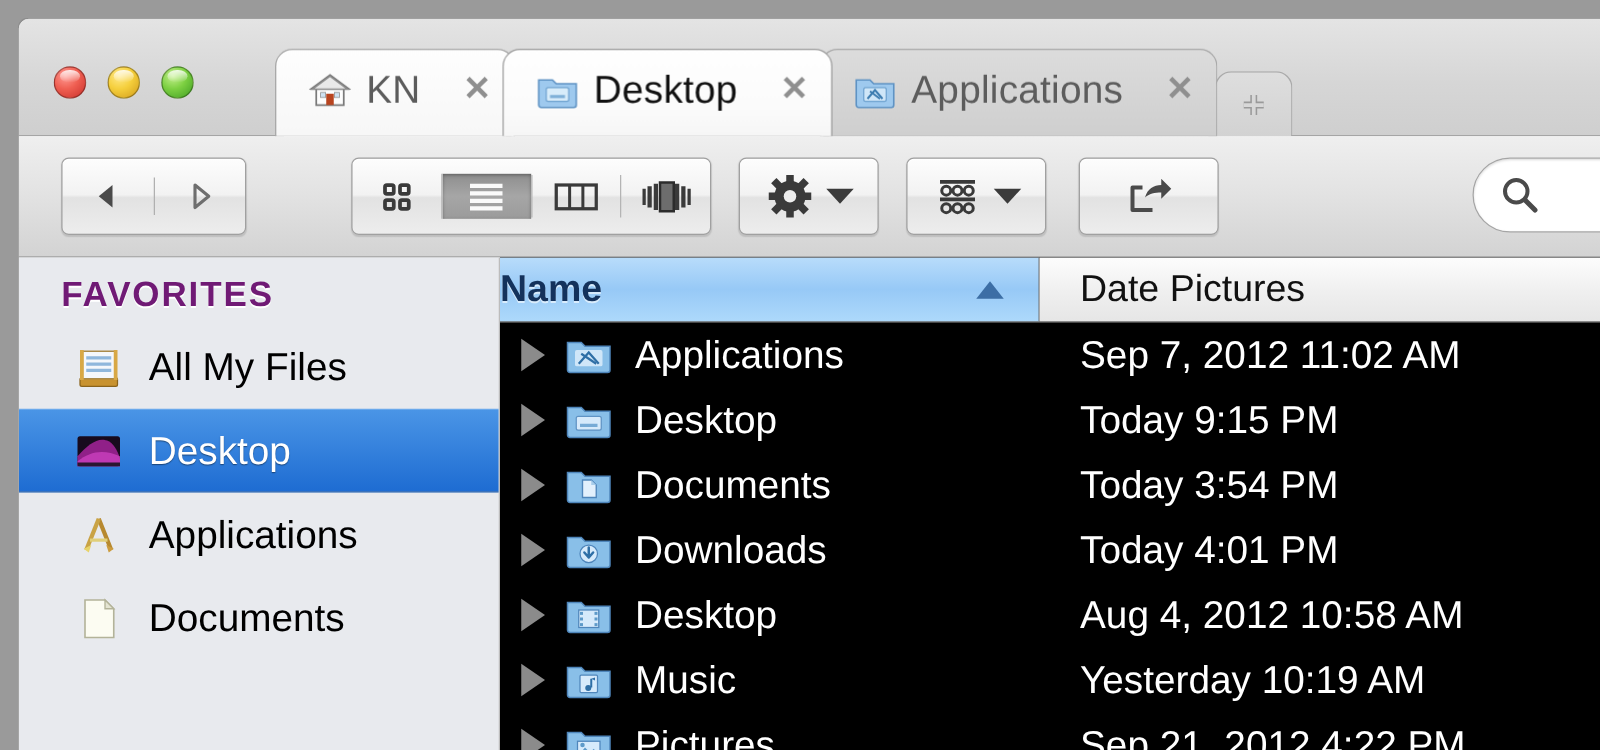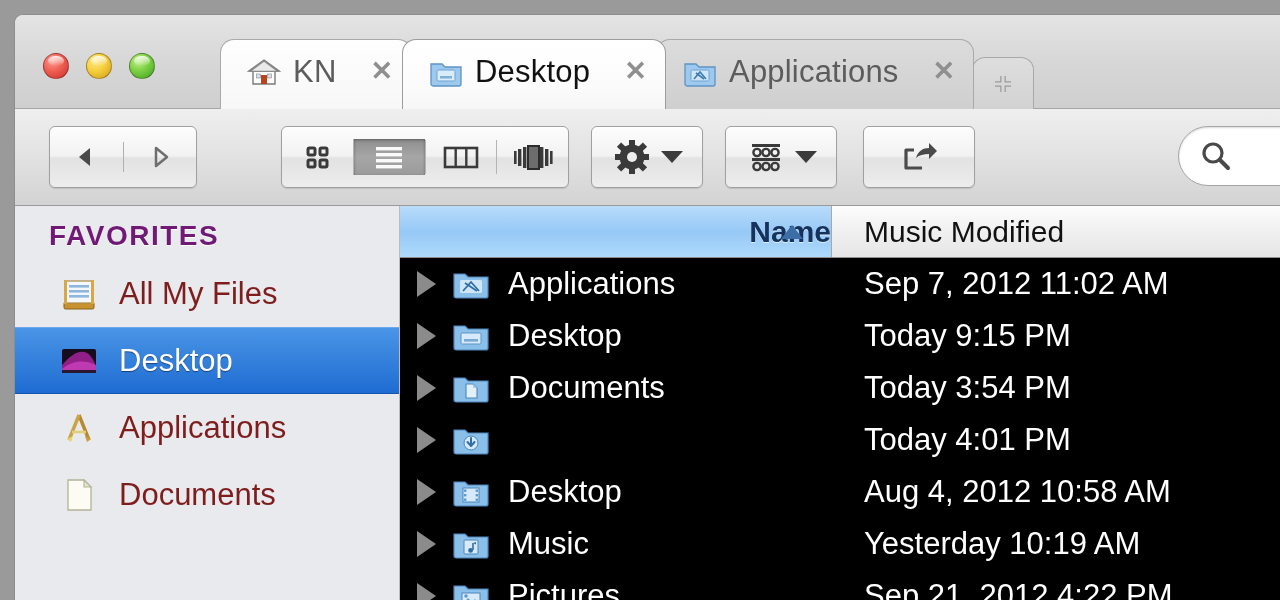--- a/index.html
+++ b/index.html
@@ -154,21 +154,21 @@
     overflow: hidden;
   }
   #fav-header {
     font-size: 28px; font-weight: bold; color: #701a75;
     letter-spacing: 1.5px; padding-left: 34px; margin-bottom: 8px;
     text-shadow: 0 1px 0 #fff;
   }
   .sb-item {
     height: 67px; display: flex; align-items: center;
     padding-left: 44px; gap: 20px;
-    font-size: 31px; color: #7f1d1d;
+    font-size: 31px; color: #000000;
   }
   .sb-item.selected {
     background: linear-gradient(to bottom, #4a95e6 0%, #1e6cd2 100%);
     color: #fff;
     text-shadow: 0 1px 1px rgba(0,0,0,.45);
     border-top: 1px solid #6aa9ec;
     border-bottom: 1px solid #1356ac;
   }
   .sb-icon { width: 40px; height: 36px; flex: 0 0 auto; }
 
@@ -176,21 +176,21 @@
   #filelist { flex: 1; background: #000; position: relative; overflow: hidden; }
   #colheader { height: 52px; display: flex; border-bottom: 1px solid #8f8f8f; }
   .col {
     display: flex; align-items: center;
     font-size: 30px; color: #111;
     border-right: 1px solid #a8a8a8;
     position: relative;
   }
   .col.name {
     width: 432px; flex: 0 0 432px;
-    justify-content: flex-end;
+    justify-content: flex-start;
     background: linear-gradient(to bottom, #b8dcfb 0%, #97c9f6 50%, #add9fb 100%);
     font-weight: bold; color: #14325c;
     text-shadow: 0 1px 0 rgba(255,255,255,.6);
   }
   .col.date {
     flex: 1;
     background: linear-gradient(to bottom, #fdfdfd 0%, #f0f0f0 50%, #e6e6e6 100%);
     padding-left: 32px;
   }
   .sort-arrow {
@@ -431,21 +431,21 @@
     </div>
 
     <div id="filelist">
 
       <div id="colheader">
         <div class="col name">
           <span>Name</span>
           <span class="sort-arrow"></span>
         </div>
         <div class="col date">
-          <span>Music Modified</span>
+          <span>Date Pictures</span>
         </div>
       </div>
 
       <div class="row">
         <div class="disclosure">
             <span class="tri"></span>
           </div>
         <div class="nm">
           <span class="folder-icon">
             <svg viewBox="0 0 38 32" width="38" height="32">
@@ -499,20 +499,21 @@
             <span class="tri"></span>
           </div>
         <div class="nm">
           <span class="folder-icon">
             <svg viewBox="0 0 38 32" width="38" height="32">
               <path d="M2 6 h11 l3 3 h20 v19 a2 2 0 0 1 -2 2 H4 a2 2 0 0 1 -2 -2 Z" fill="#89bfe8" stroke="#4f86bb" stroke-width="1.2"></path>
               <circle cx="19" cy="19" r="7" fill="#d6eafb" stroke="#4f86bb" stroke-width="1"></circle>
               <path d="M19 14 v7 M15.5 18 L19 22 L22.5 18" stroke="#2f6fa6" stroke-width="2" fill="none" stroke-linecap="round" stroke-linejoin="round"></path>
             </svg>
           </span>
+          <span>Downloads</span>
         </div>
         <div class="dt">Today 4:01 PM</div>
       </div>
 
       <div class="row">
         <div class="disclosure">
             <span class="tri"></span>
           </div>
         <div class="nm">
           <span class="folder-icon">

